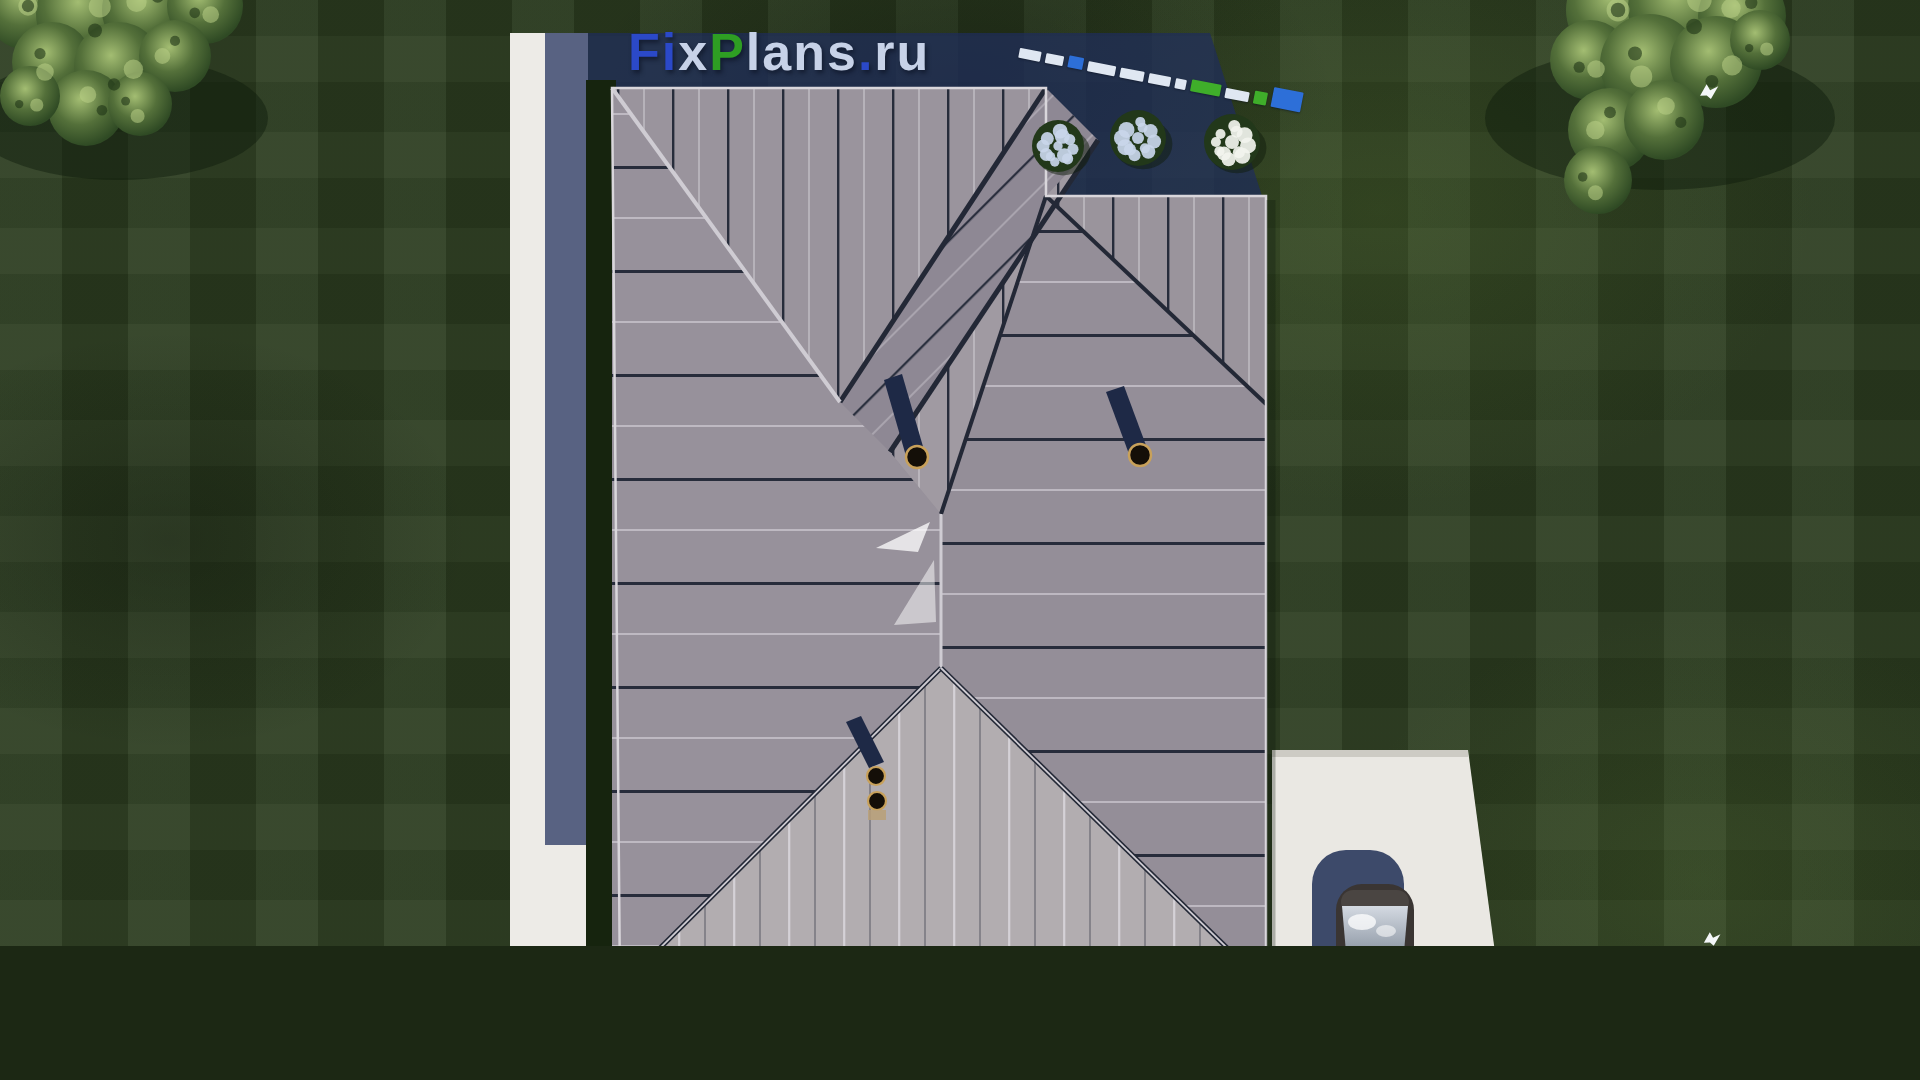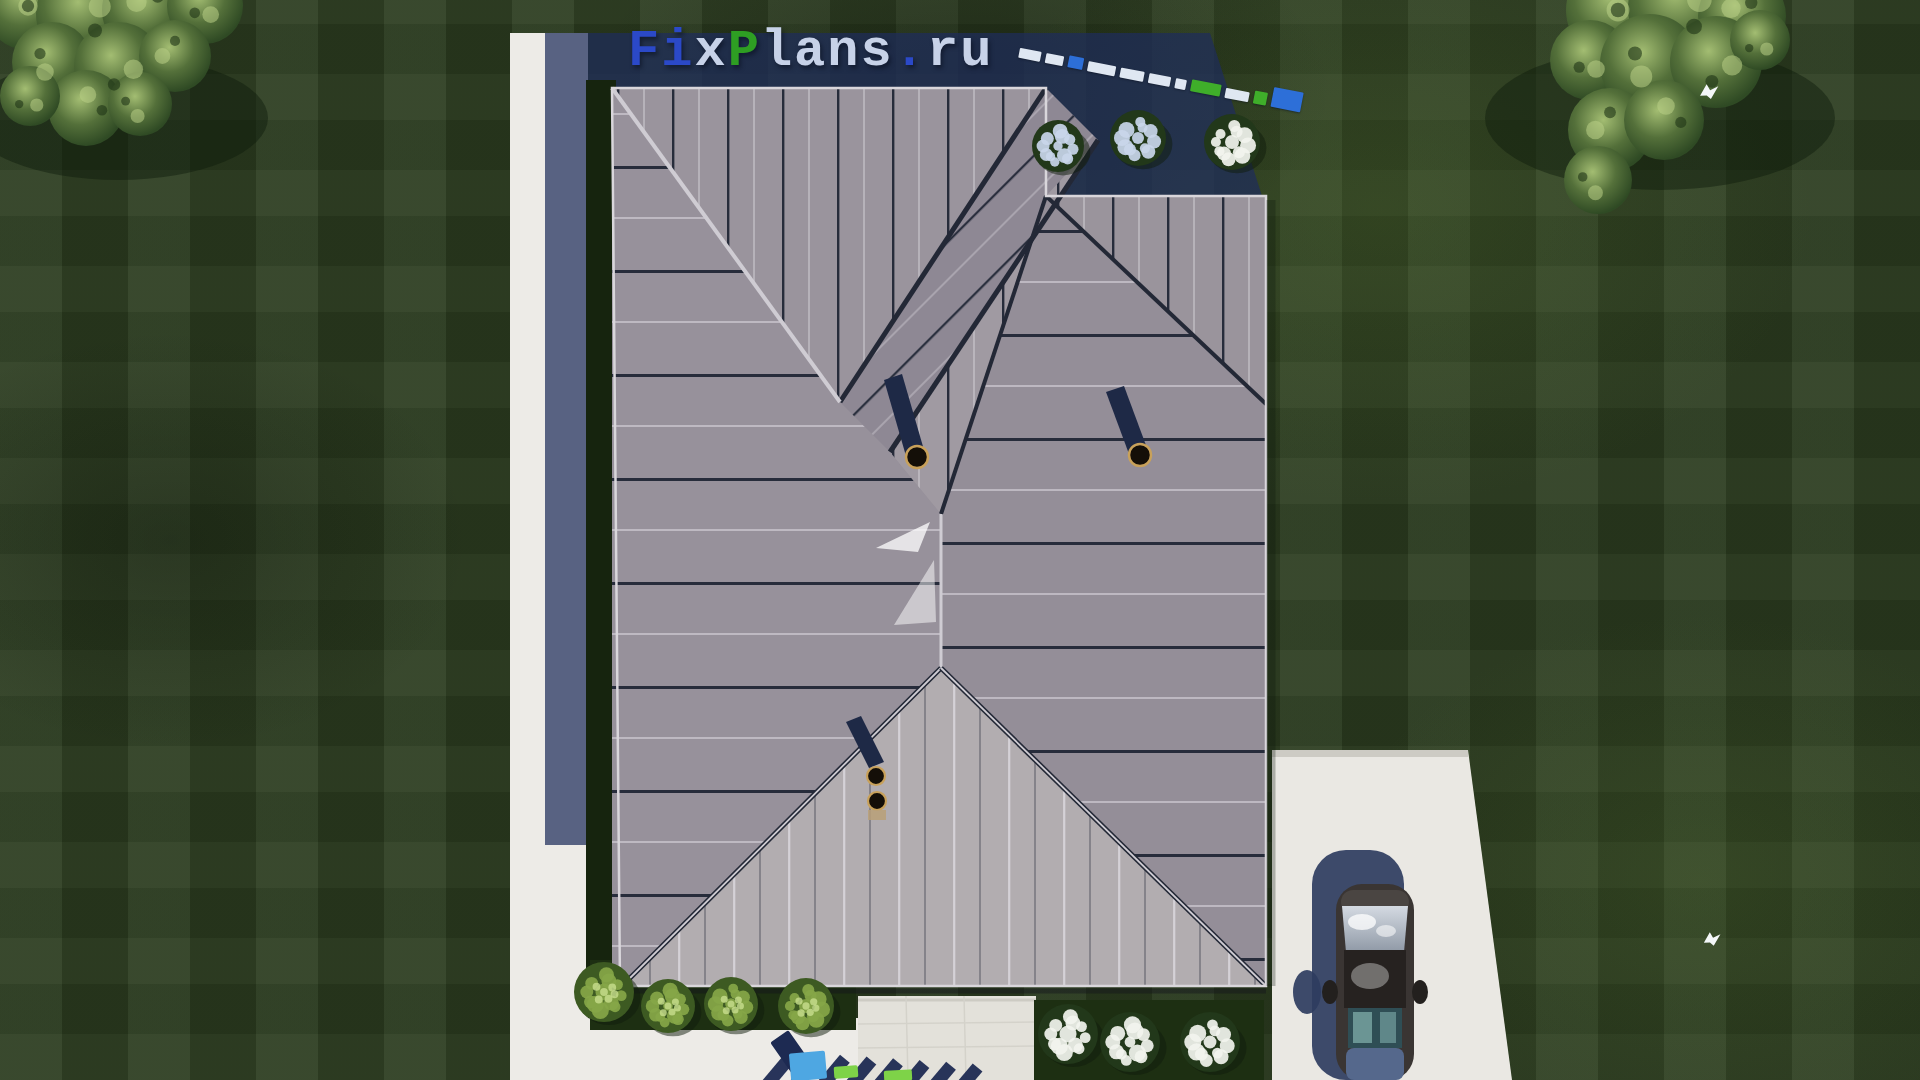--- a/index.html
+++ b/index.html
@@ -8,22 +8,22 @@
     --path:#edebe7; --pavement:#e3e1da; --driveway:#eae8e3;
     --roof_left:#97919b; --roof_top_gable:#9a949d; --roof_band:#8e8894; --roof_mid_gable:#a09aa2;
     --roof_right_gable:#9a949c; --roof_right:#948e98; --roof_tri_bottom:#b2adb0;
     --seam_dark:#272c3b; --seam_light:#d8d5dc; --valley:#232836; --ridge_light:#cfccd3;
     --bed:#1d2f12; --flower_white:#f2f4ee; --flower_blue:#c9d6ea; --shrub:#86a648;
     --car_body:#3a3533; --car_roof:#262220; --windshield:#c9d0d8; --rear_window:#2f4e55; --trunk:#55688c;
     --car_shadow:#2e3c60; --pipe_shadow:#1e2946; --pipe_ring:#c8a15a; --pipe_hole:#140f08;
     --logo_blue:#2b49c8; --logo_green:#2e9e23; --logo_light:#c7d2e8;
     --wm_blue:#4ea7e2; --wm_green:#7ed348; --wm_shadow:#1d2a52; --bird:#f4f7f9;
   }
-  .stage{position:relative;width:1920px;height:1080px;overflow:hidden;
-    font-family:Liberation Mono, monospace;}
+  .stage{position:relative;width:1920px;height:946px;overflow:hidden;
+    font-family:Liberation Sans, sans-serif;}
   .lawn{position:absolute;inset:0;
     background:
       radial-gradient(620px 420px at 1380px 210px, rgba(98,130,54,.20), transparent 70%),
       radial-gradient(520px 380px at 1700px 880px, rgba(98,130,54,.17), transparent 70%),
       radial-gradient(430px 300px at 170px 540px, rgba(10,16,8,.30), transparent 70%),
       radial-gradient(500px 260px at 960px 90px, rgba(12,18,10,.35), transparent 75%),
       repeating-linear-gradient(90deg, rgba(255,255,255,.040) 0 62px, rgba(0,0,0,.105) 62px 128px),
       repeating-linear-gradient(0deg, rgba(255,255,255,.025) 0 46px, rgba(0,0,0,.06) 46px 96px),
       var(--lawn_base);}
   svg.scene{position:absolute;inset:0;}

